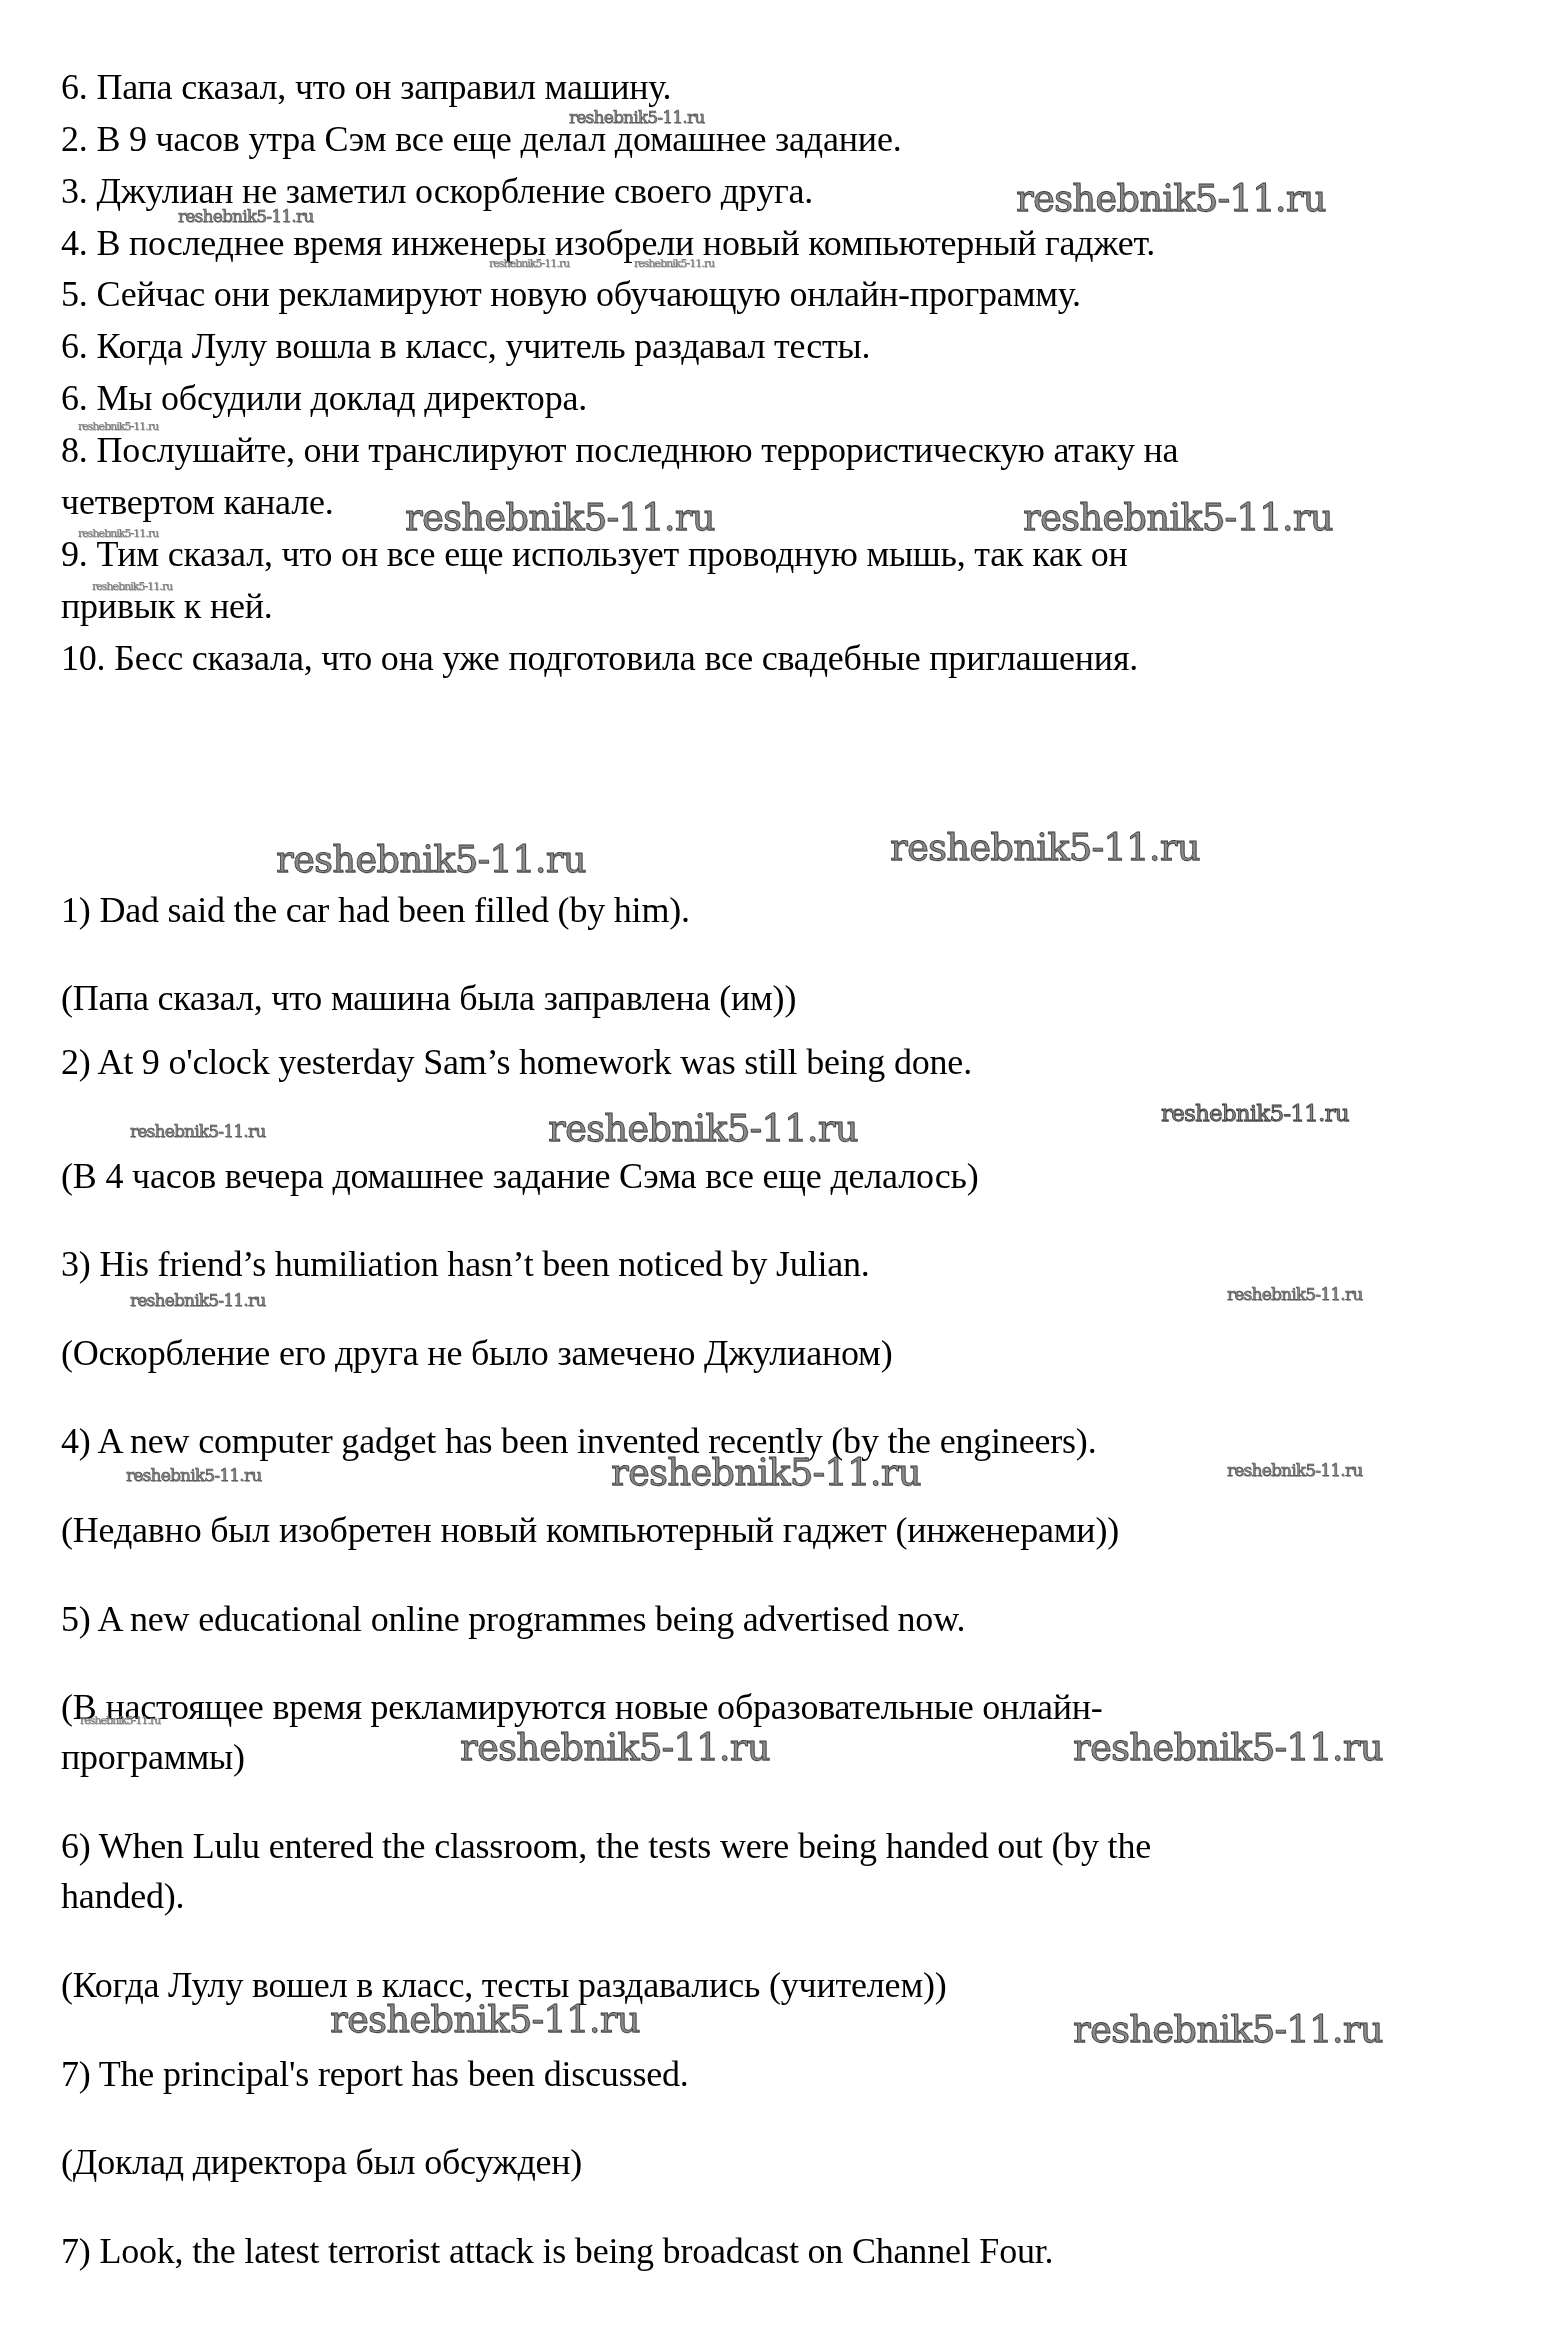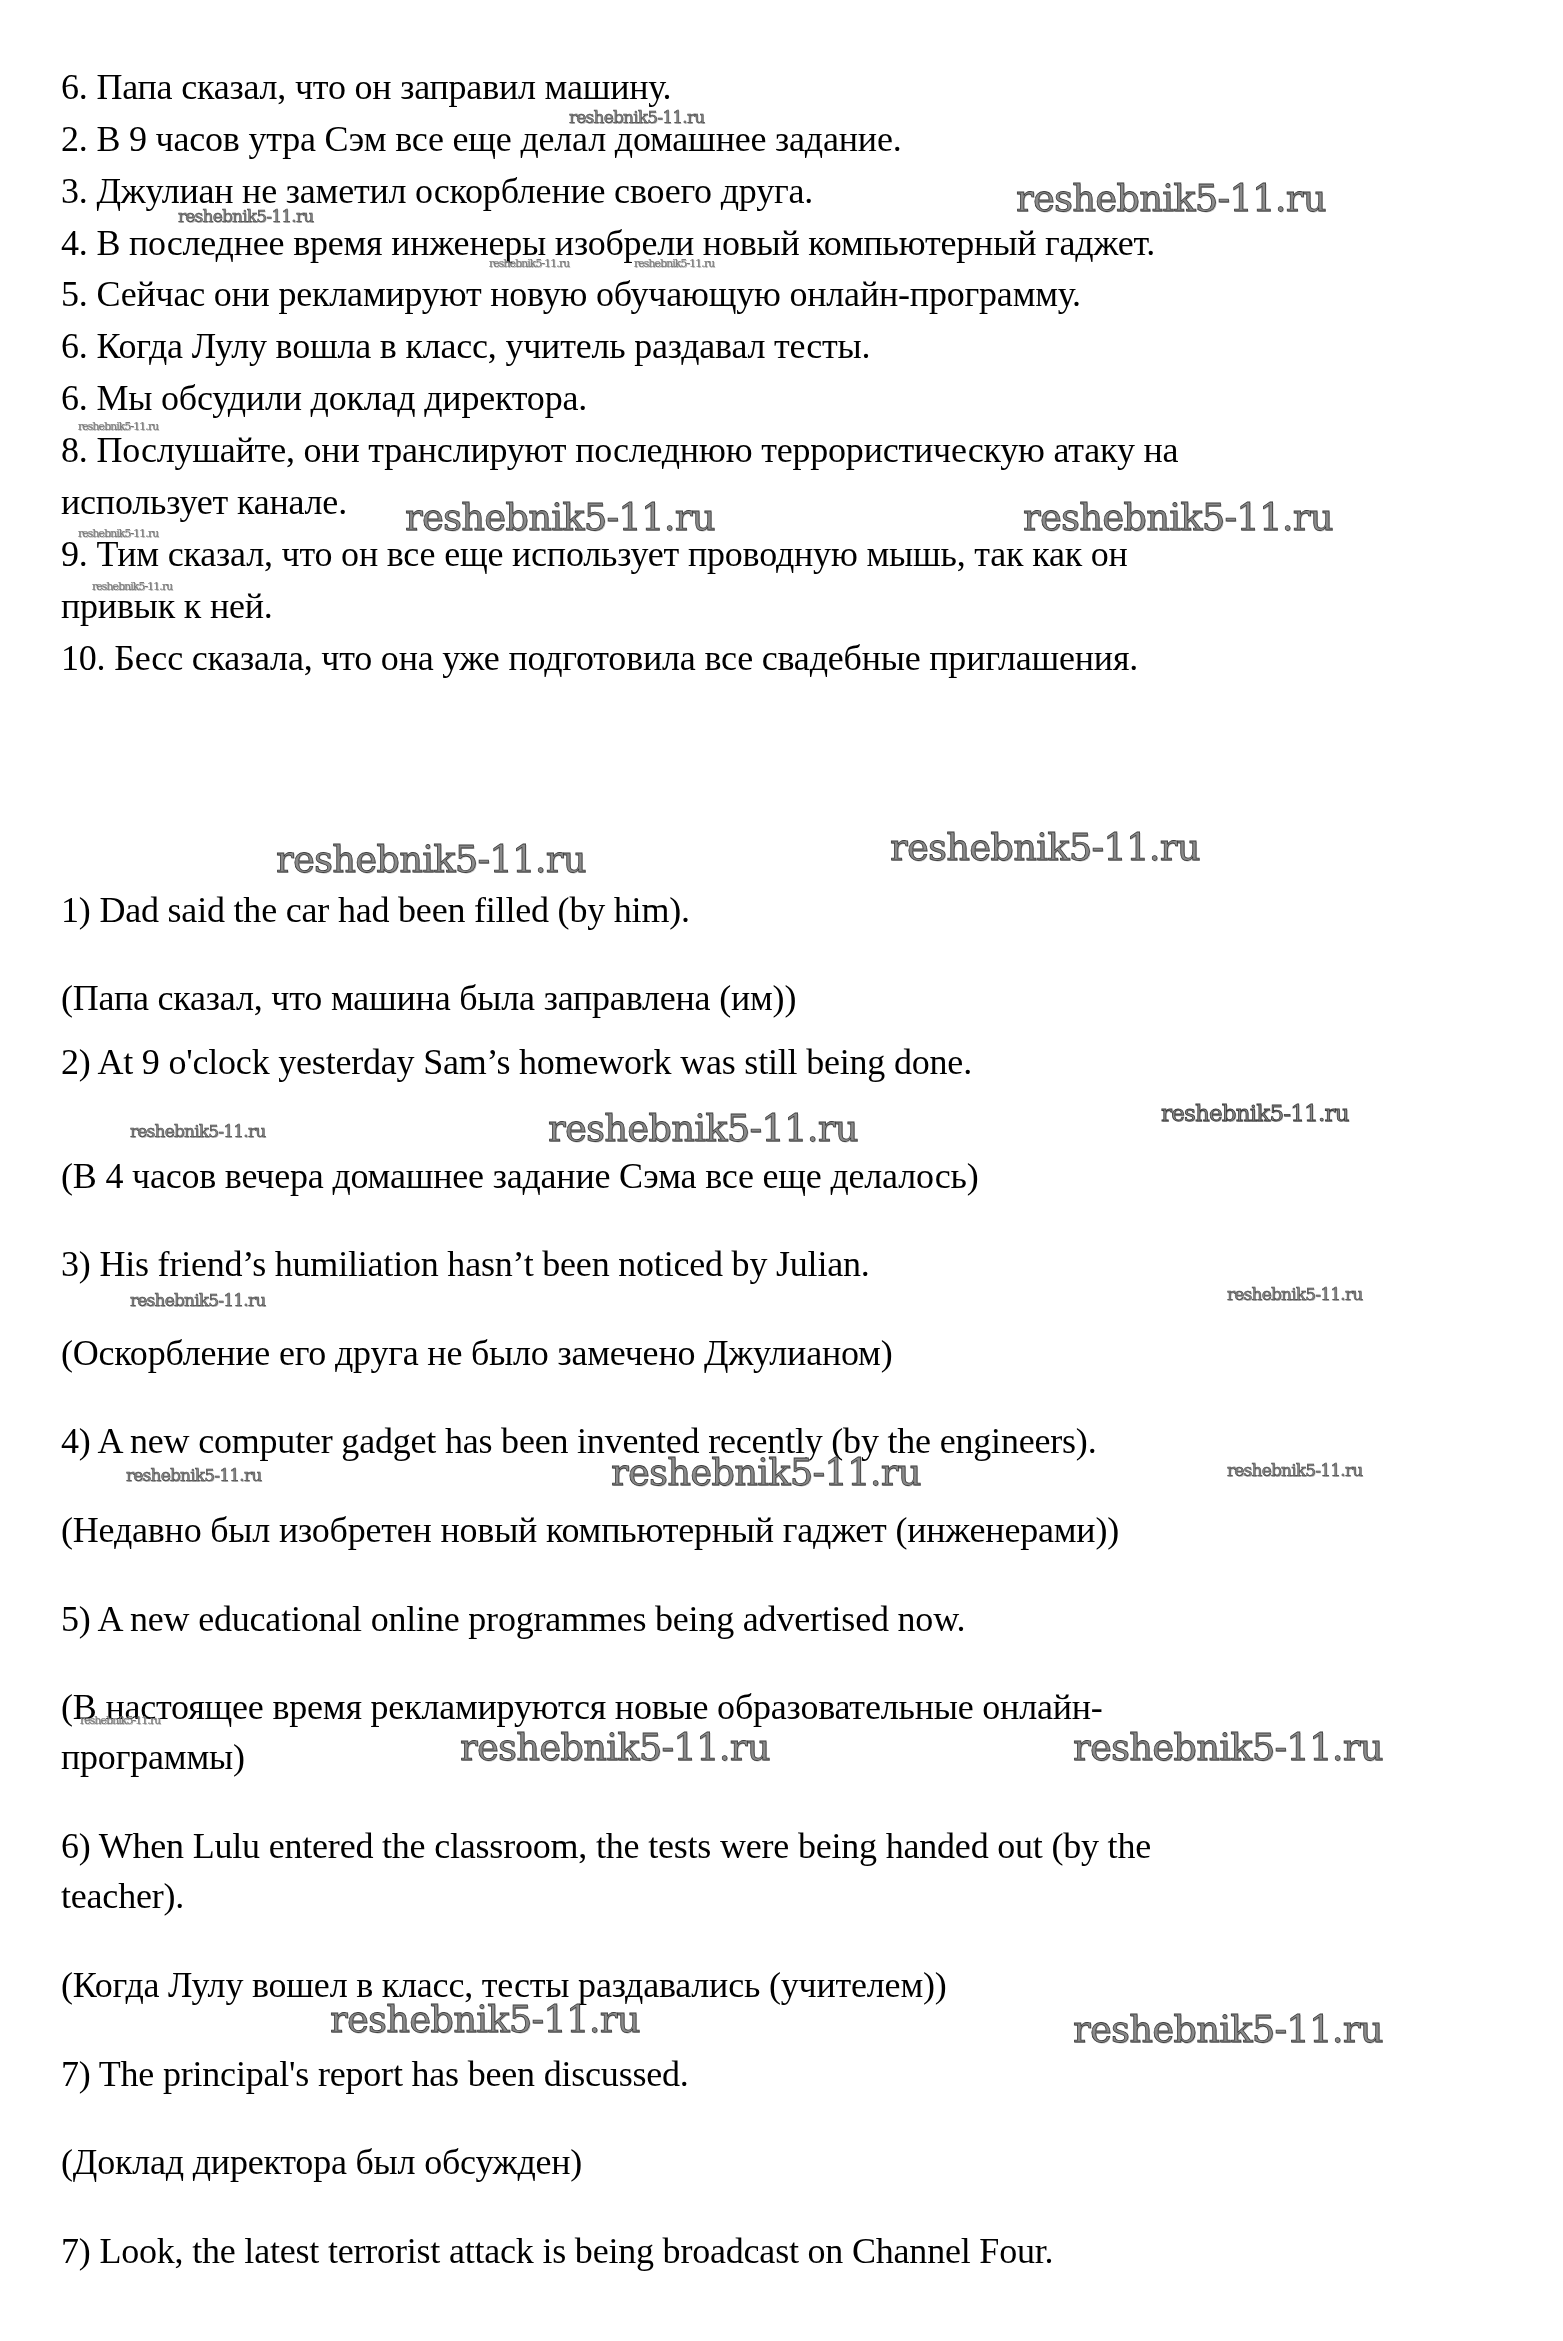--- a/index.html
+++ b/index.html
@@ -38,21 +38,21 @@
 <body>
 
 <div class="line" style="top:69px">6. Папа сказал, что он заправил машину.</div>
 <div class="line" style="top:121px">2. В 9 часов утра Сэм все еще делал домашнее задание.</div>
 <div class="line" style="top:173px">3. Джулиан не заметил оскорбление своего друга.</div>
 <div class="line" style="top:225px">4. В последнее время инженеры изобрели новый компьютерный гаджет.</div>
 <div class="line" style="top:276px">5. Сейчас они рекламируют новую обучающую онлайн-программу.</div>
 <div class="line" style="top:328px">6. Когда Лулу вошла в класс, учитель раздавал тесты.</div>
 <div class="line" style="top:380px">6. Мы обсудили доклад директора.</div>
 <div class="line" style="top:432px">8. Послушайте, они транслируют последнюю террористическую атаку на</div>
-<div class="line" style="top:484px">использует канале.</div>
+<div class="line" style="top:484px">четвертом канале.</div>
 <div class="line" style="top:536px">9. Тим сказал, что он все еще использует проводную мышь, так как он</div>
 <div class="line" style="top:588px">привык к ней.</div>
 <div class="line" style="top:640px">10. Бесс сказала, что она уже подготовила все свадебные приглашения.</div>
 
 <div class="line" style="top:892px">1) Dad said the car had been filled (by him).</div>
 <div class="line" style="top:980px">(Папа сказал, что машина была заправлена (им))</div>
 
 <div class="line" style="top:1044px">2) At 9 o'clock yesterday Sam’s homework was still being done.</div>
 <div class="line" style="top:1158px">(В 4 часов вечера домашнее задание Сэма все еще делалось)</div>
 
@@ -60,21 +60,21 @@
 <div class="line" style="top:1335px">(Оскорбление его друга не было замечено Джулианом)</div>
 
 <div class="line" style="top:1423px">4) A new computer gadget has been invented recently (by the engineers).</div>
 <div class="line" style="top:1512px">(Недавно был изобретен новый компьютерный гаджет (инженерами))</div>
 
 <div class="line" style="top:1601px">5) A new educational online programmes being advertised now.</div>
 <div class="line" style="top:1689px">(В настоящее время рекламируются новые образовательные онлайн-</div>
 <div class="line" style="top:1739px">программы)</div>
 
 <div class="line" style="top:1828px">6) When Lulu entered the classroom, the tests were being handed out (by the</div>
-<div class="line" style="top:1878px">teacher).</div>
+<div class="line" style="top:1878px">handed).</div>
 <div class="line" style="top:1967px">(Когда Лулу вошел в класс, тесты раздавались (учителем))</div>
 
 <div class="line" style="top:2056px">7) The principal's report has been discussed.</div>
 <div class="line" style="top:2144px">(Доклад директора был обсужден)</div>
 
 <div class="line" style="top:2233px">7) Look, the latest terrorist attack is being broadcast on Channel Four.</div>
 
 <div class="wm small" style="left:569px;top:107px">reshebnik5-11.ru</div>
 <div class="wm big" style="left:1016px;top:177px">reshebnik5-11.ru</div>
 <div class="wm small" style="left:178px;top:206px">reshebnik5-11.ru</div>

